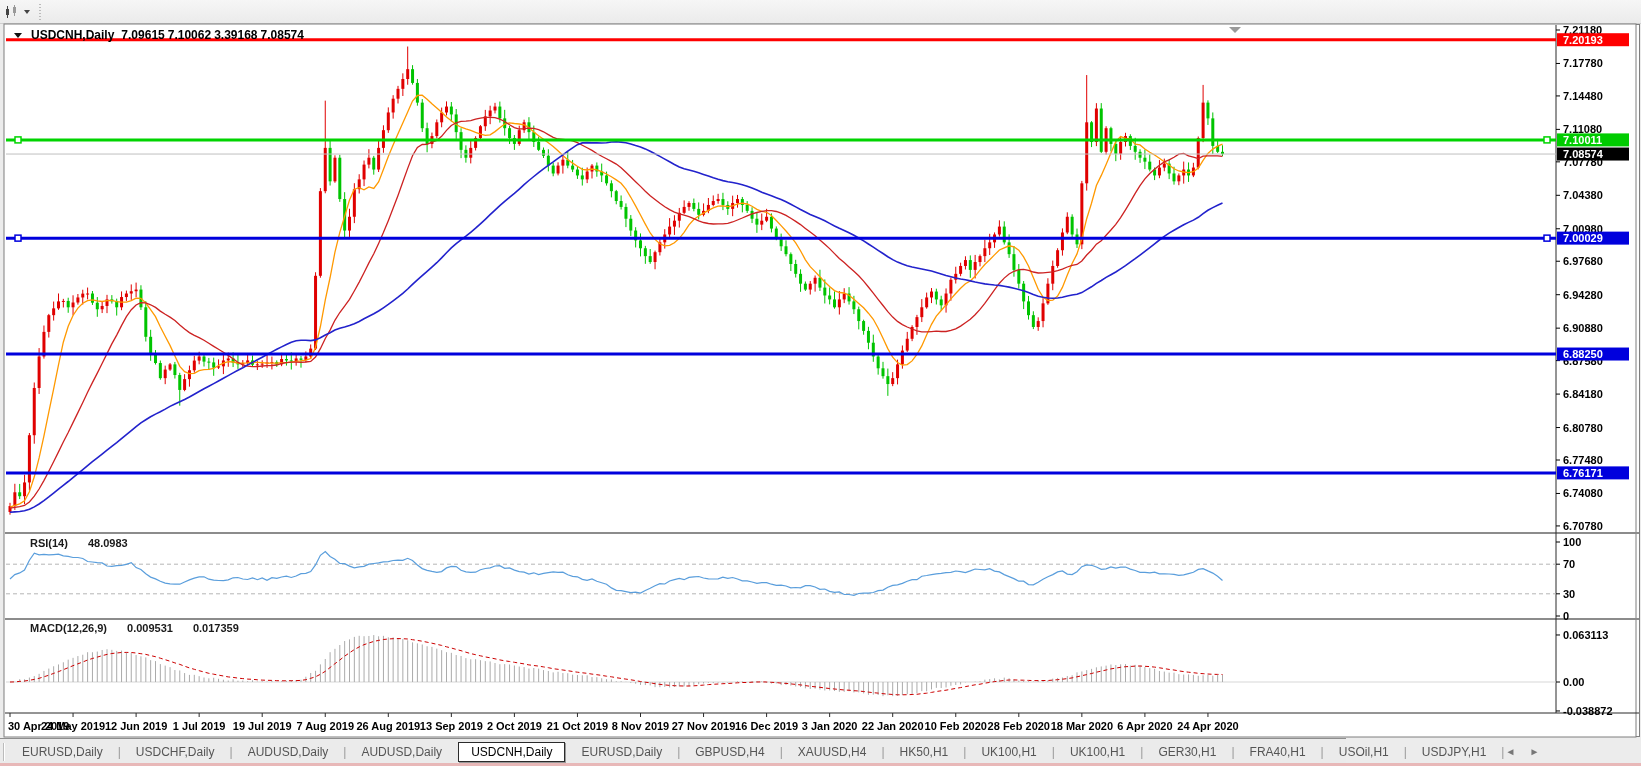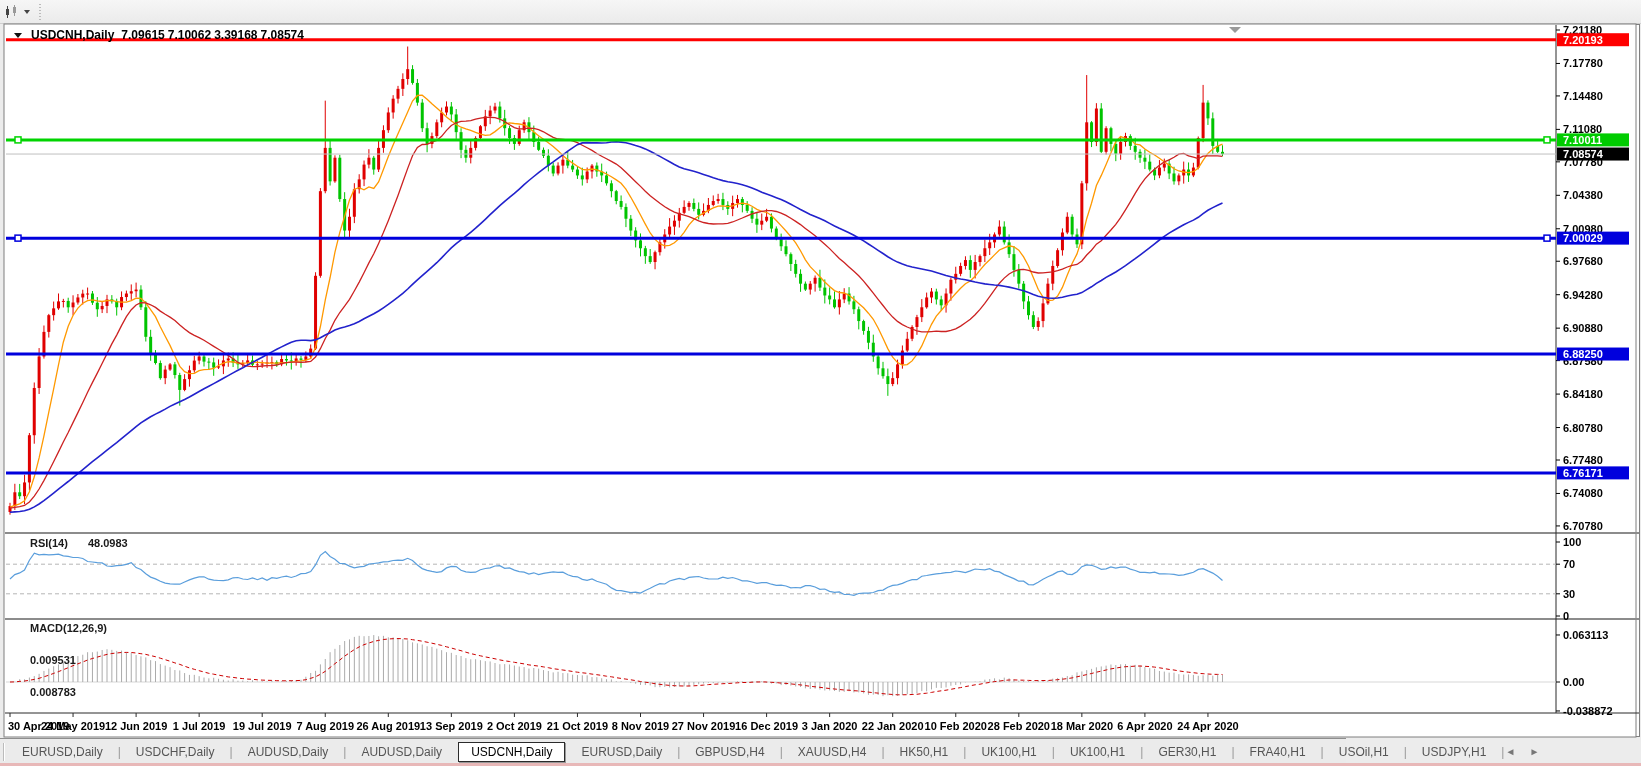--- a/index.html
+++ b/index.html
@@ -67,24 +67,24 @@
   <span>7.09615</span>
   <span style="margin-left:-4px">7.10062</span>
   <span style="margin-left:-4px">3.39168</span>
   <span style="margin-left:-4px">7.08574</span>
 </div>
 
 <div class="ind-label" style="left:30px;top:537px;">
   <span>RSI(14)</span>
   <span>48.0983</span>
 </div>
-<div class="ind-label" style="left:30px;top:622px;flex-direction:column;">
+<div class="ind-label" style="left:30px;top:622px;">
   <span>MACD(12,26,9)</span>
   <span>0.009531</span>
-  <span>0.008783</span>
+  <span>0.017359</span>
 </div>
 
 <svg id="plot" width="1641" height="738" viewBox="0 0 1641 738">
     <defs>
       <clipPath id="paneclip">
         <rect x="6" y="26" width="1550" height="687"></rect>
       </clipPath>
     </defs>
     <rect x="4" y="24" width="1632" height="713" fill="#fff" stroke="#7f7f7f" stroke-width="1"></rect>
     <line x1="5" y1="533" x2="1639" y2="533" stroke="#8c8c8c" stroke-width="2"></line>

